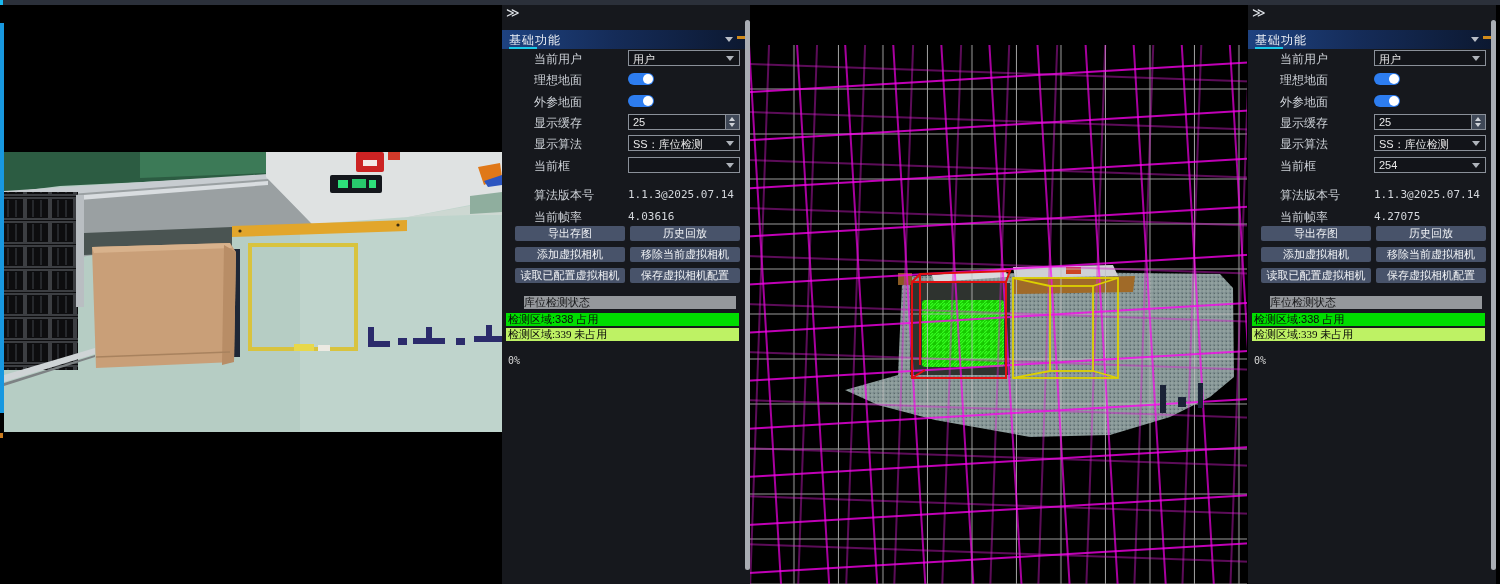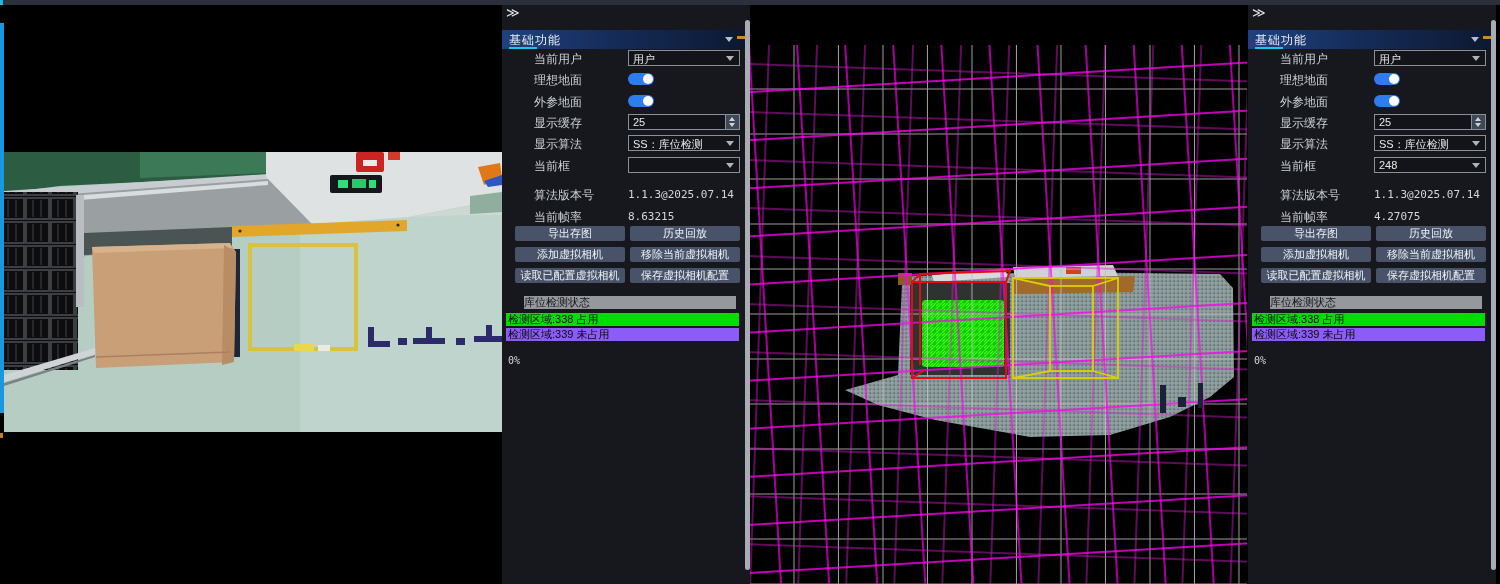--- a/index.html
+++ b/index.html
@@ -48,21 +48,21 @@
   .toggle .knob{position:absolute;right:1px;top:1px;width:10px;height:10px;border-radius:50%;background:#fff;}
 
   .btn{position:absolute;height:15px;background:#48536a;border-radius:2px;color:#f0f2f5;
        font-size:11px;text-align:center;line-height:15px;white-space:nowrap;overflow:hidden;}
   .bc1{left:13px;width:110px;} .bc2{left:128px;width:110px;}
 
   .status-head{position:absolute;left:22px;width:212px;height:13px;background:#95989c;
        color:#17181a;font-size:11px;text-align:left;line-height:13px;}
   .status-row{position:absolute;left:4px;width:233px;height:13px;font-size:11px;
        color:#0a0a0a;line-height:13px;padding-left:2px;box-sizing:border-box;white-space:nowrap;}
-  .srow-g{background:#00dd00;} .srow-w{background:#8b5cf6;}
+  .srow-g{background:#00dd00;} .srow-w{background:#bef264;font-family:Liberation Serif, serif;}
   .progress{position:absolute;left:6px;font-size:10px;color:#d8d8d8;
        font-family:"DejaVu Sans Mono",monospace;}
 </style>
 </head>
 <body>
 
 <div class="app">
   <div class="topbar">
     <span class="topbar-notch"></span>
   </div>
@@ -182,21 +182,21 @@
 
     <span class="lbl" style="top:153px">当前框</span>
     <div class="dd" style="top:152px">
       <span class="txt"></span>
       <span class="dd-arrow"></span>
     </div>
 
     <span class="lbl" style="top:182px">算法版本号</span>
     <span class="val" style="top:183px">1.1.3@2025.07.14</span>
     <span class="lbl" style="top:204px">当前帧率</span>
-    <span class="val" style="top:205px">8.63215</span>
+    <span class="val" style="top:205px">4.03616</span>
 
     <div class="btn bc1" style="top:221px">导出存图</div>
     <div class="btn bc2" style="top:221px">历史回放</div>
     <div class="btn bc1" style="top:242px">添加虚拟相机</div>
     <div class="btn bc2" style="top:242px">移除当前虚拟相机</div>
     <div class="btn bc1" style="top:263px">读取已配置虚拟相机</div>
     <div class="btn bc2" style="top:263px">保存虚拟相机配置</div>
 
     <div class="status-head" style="top:291px">库位检测状态</div>
     <div class="status-row srow-g" style="top:308px">检测区域:338 占用</div>
@@ -298,21 +298,21 @@
     </div>
 
     <span class="lbl" style="top:131px">显示算法</span>
     <div class="dd" style="top:130px">
       <span class="txt">SS：库位检测</span>
       <span class="dd-arrow"></span>
     </div>
 
     <span class="lbl" style="top:153px">当前框</span>
     <div class="dd" style="top:152px">
-      <span class="txt">248</span>
+      <span class="txt">254</span>
       <span class="dd-arrow"></span>
     </div>
 
     <span class="lbl" style="top:182px">算法版本号</span>
     <span class="val" style="top:183px">1.1.3@2025.07.14</span>
     <span class="lbl" style="top:204px">当前帧率</span>
     <span class="val" style="top:205px">4.27075</span>
 
     <div class="btn bc1" style="top:221px">导出存图</div>
     <div class="btn bc2" style="top:221px">历史回放</div>

